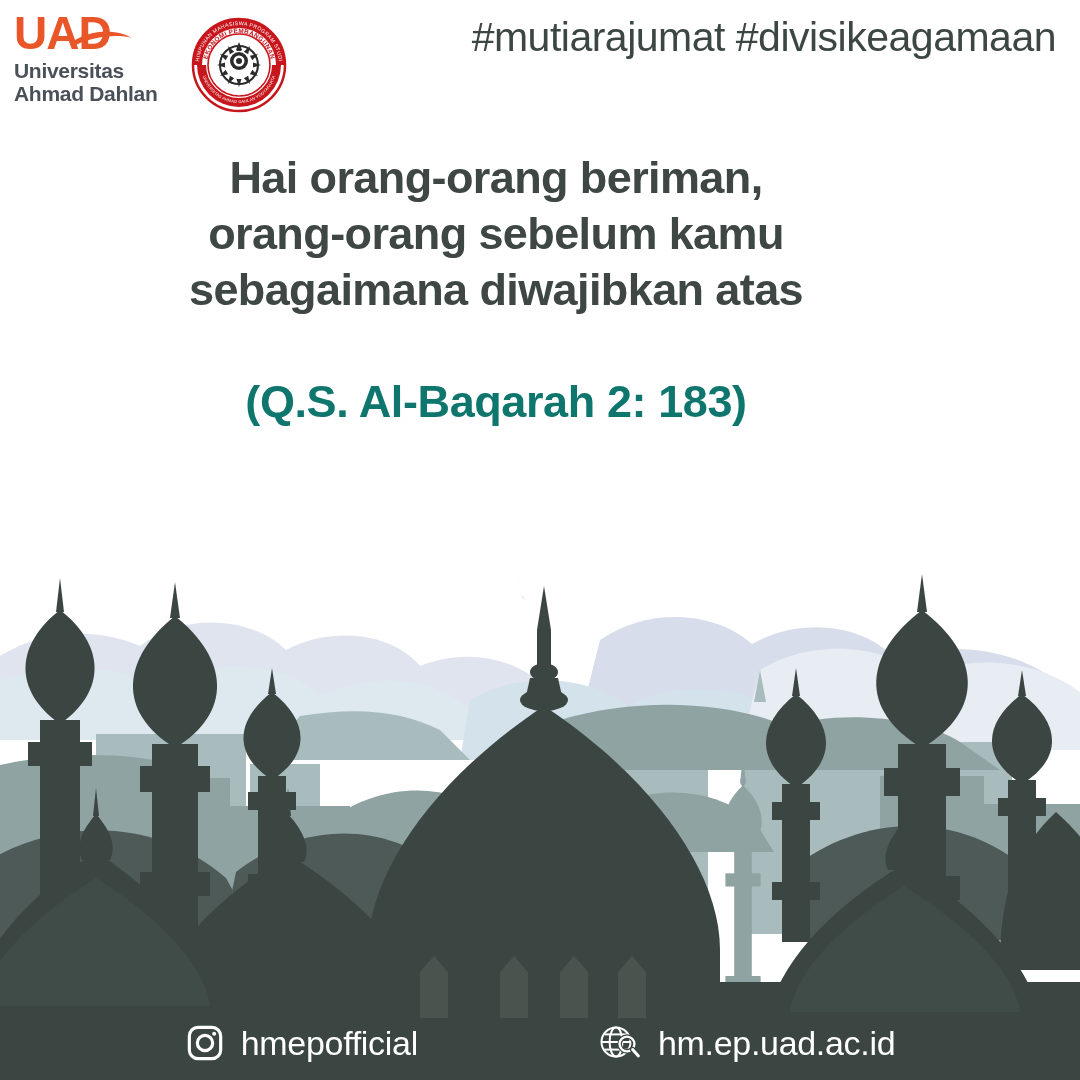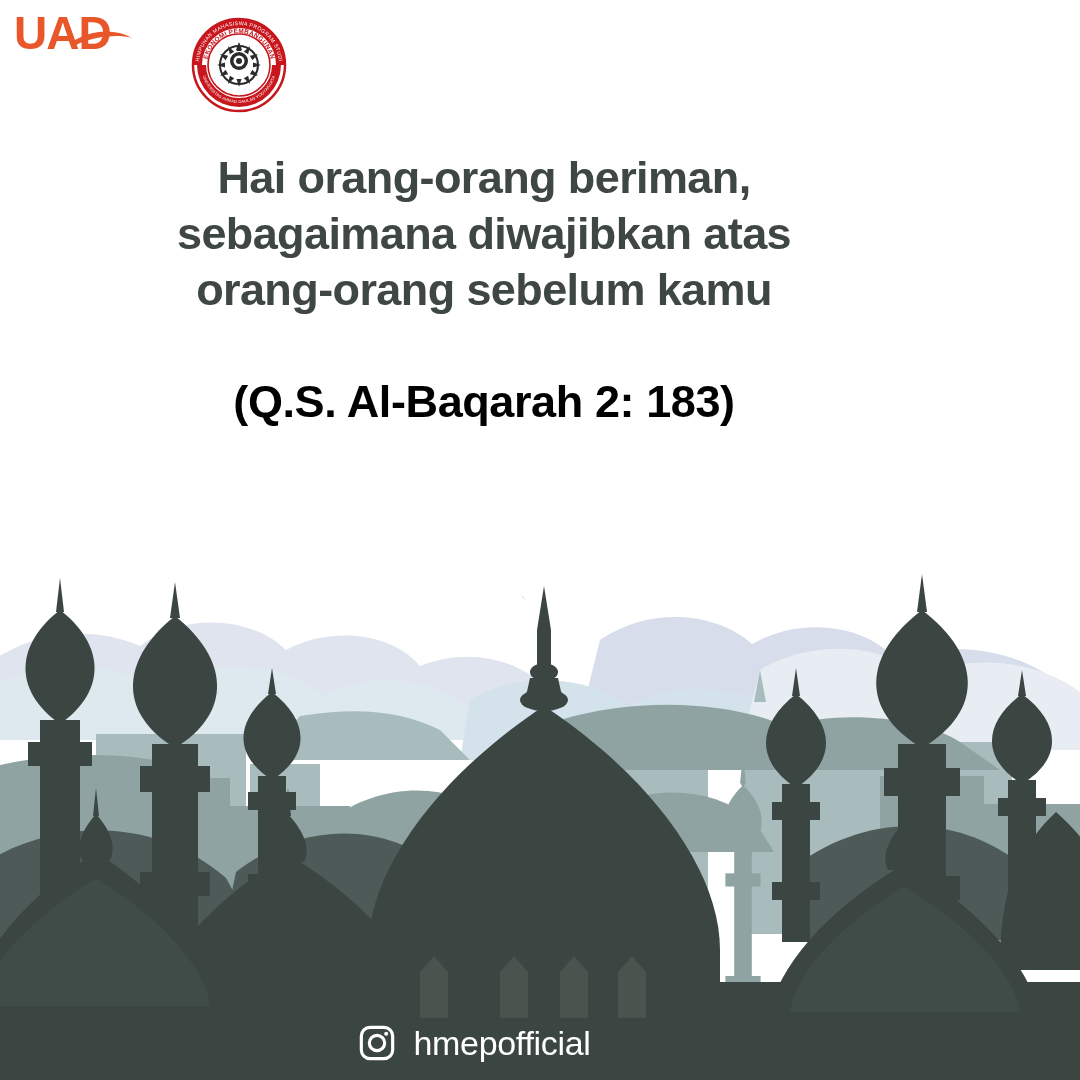--- a/index.html
+++ b/index.html
@@ -44,46 +44,46 @@
   
   #hashtag {
     position:absolute; top:14px; right:24px;
     font-size:41px; color:#3c4744;
     font-weight:400; letter-spacing:-0.5px;
     z-index:45; white-space:nowrap;
   }
 
   
   #quote-wrap {
-    position:absolute; top:150px; left:0;
+    position:absolute; top:150px; left:12px;
     width:968px; text-align:center; z-index:30;
   }
   .quote-line {
     font-size:45px; font-weight:bold; color:#3e4744;
     line-height:56px; letter-spacing:-0.6px;
   }
   #citation {
     margin-top:58px;
-    font-size:45px; font-weight:bold; color:#000000;
+    font-size:45px; font-weight:bold; color:#0f766e;
     letter-spacing:-0.4px;
   }
 
   
   #scene {
     position:absolute; left:0; bottom:0;
     width:1080px; height:560px; z-index:10;
   }
   #scene svg { display:block; width:1080px; height:560px; }
 
   
   #footer {
     position:absolute; left:0; bottom:0;
     width:1080px; height:74px;
     display:flex; align-items:center; justify-content:center;
-    gap:0px; z-index:60;
+    gap:16px; z-index:60;
   }
   .social {
     display:flex; align-items:center;
   }
   .social .ic { display:flex; align-items:center; justify-content:center; }
   .social .lbl {
     color:#ffffff; font-size:34px; margin-left:16px;
     letter-spacing:-0.3px; white-space:nowrap;
   }
   .gap-a { width:72px; } .gap-b { width:60px; }
@@ -266,20 +266,24 @@
 
   <div id="header">
     <div id="brand-block">
 
       <div id="uad-logo">
         <div id="uad-word">
           <svg width="168" height="52" viewBox="0 0 168 52" xmlns="http://www.w3.org/2000/svg" aria-hidden="true">
             <text x="0" y="41" font-family="Liberation Sans, sans-serif" font-size="46" font-weight="bold" fill="#E8562A" letter-spacing="-1">UAD</text>
             <path d="M58 34 C76 22 100 20 118 30 C104 26 80 28 62 37 Z" fill="#E8562A"></path>
           </svg>
+        </div>
+        <div id="uad-sub">
+          <div>Universitas</div>
+          <div>Ahmad Dahlan</div>
         </div>
       </div>
 
       <div id="hmp-seal">
         <svg width="102" height="102" viewBox="0 0 102 102" xmlns="http://www.w3.org/2000/svg" aria-hidden="true">
           <defs>
             <path id="arcTop" d="M51 51 m-40,0 a40,40 0 0,1 80,0" fill="none"></path>
             <path id="arcTop2" d="M51 51 m-32,0 a32,32 0 0,1 64,0" fill="none"></path>
             <path id="arcBot" d="M51 51 m-38,0 a38,38 0 0,0 76,0" fill="none"></path>
             <path id="arcBot2" d="M51 51 m-30,0 a30,30 0 0,0 60,0" fill="none"></path>
@@ -328,25 +332,26 @@
             <textPath href="#arcBot2" startOffset="50%" text-anchor="middle">FAKULTAS EKONOMI DAN BISNIS</textPath>
           </text>
           <text font-family="Liberation Sans, sans-serif" font-size="4.1" fill="#ffffff" letter-spacing="0.2">
             <textPath href="#arcBot" startOffset="50%" text-anchor="middle">UNIVERSITAS AHMAD DAHLAN YOGYAKARTA</textPath>
           </text>
         </svg>
       </div>
     </div>
   </div>
 
+  <div id="hashtag">#mutiarajumat #divisikeagamaan</div>
 
   <div id="quote-wrap">
     <div class="quote-line">Hai orang-orang beriman,</div>
+    <div class="quote-line">orang-orang sebelum kamu</div>
     <div class="quote-line">sebagaimana diwajibkan atas</div>
-    <div class="quote-line">orang-orang sebelum kamu</div>
     <div id="citation">(Q.S. Al-Baqarah 2: 183)</div>
   </div>
 
   <div id="footer">
 
     <div class="social">
       <span class="ic">
         <svg width="40" height="40" viewBox="0 0 24 24" fill="none" stroke="#ffffff" stroke-width="1.9" aria-hidden="true">
           <rect x="2.6" y="2.6" width="18.8" height="18.8" rx="5.2"></rect>
           <circle cx="12" cy="12" r="4.6"></circle>
@@ -354,15 +359,31 @@
         </svg>
       </span>
       <span class="lbl">hmepofficial</span>
     </div>
 
     <div class="gap-a"></div>
 
 
     <div class="gap-b"></div>
 
+    <div class="social">
+      <span class="ic">
+        <svg width="44" height="42" viewBox="0 0 44 42" fill="none" stroke="#ffffff" stroke-width="2" aria-hidden="true">
+          <circle cx="18" cy="20" r="14.5"></circle>
+          <ellipse cx="18" cy="20" rx="6.4" ry="14.5"></ellipse>
+          <line x1="3.6" y1="20" x2="32.4" y2="20"></line>
+          <line x1="6.4" y1="12.4" x2="29.6" y2="12.4"></line>
+          <line x1="6.4" y1="27.6" x2="29.6" y2="27.6"></line>
+          <circle cx="29" cy="22" r="7.4" stroke="#3b4542" stroke-width="4.6"></circle>
+          <circle cx="29" cy="22" r="7.4" stroke="#ffffff" stroke-width="2.4"></circle>
+          <line x1="34.6" y1="27.6" x2="40.4" y2="34" stroke="#3b4542" stroke-width="5.4" stroke-linecap="round"></line>
+          <line x1="34.6" y1="27.6" x2="40.4" y2="34" stroke="#ffffff" stroke-width="3" stroke-linecap="round"></line>
+        </svg>
+      </span>
+      <span class="lbl">hm.ep.uad.ac.id</span>
+    </div>
   </div>
 
 </div>
 
 </body></html>

